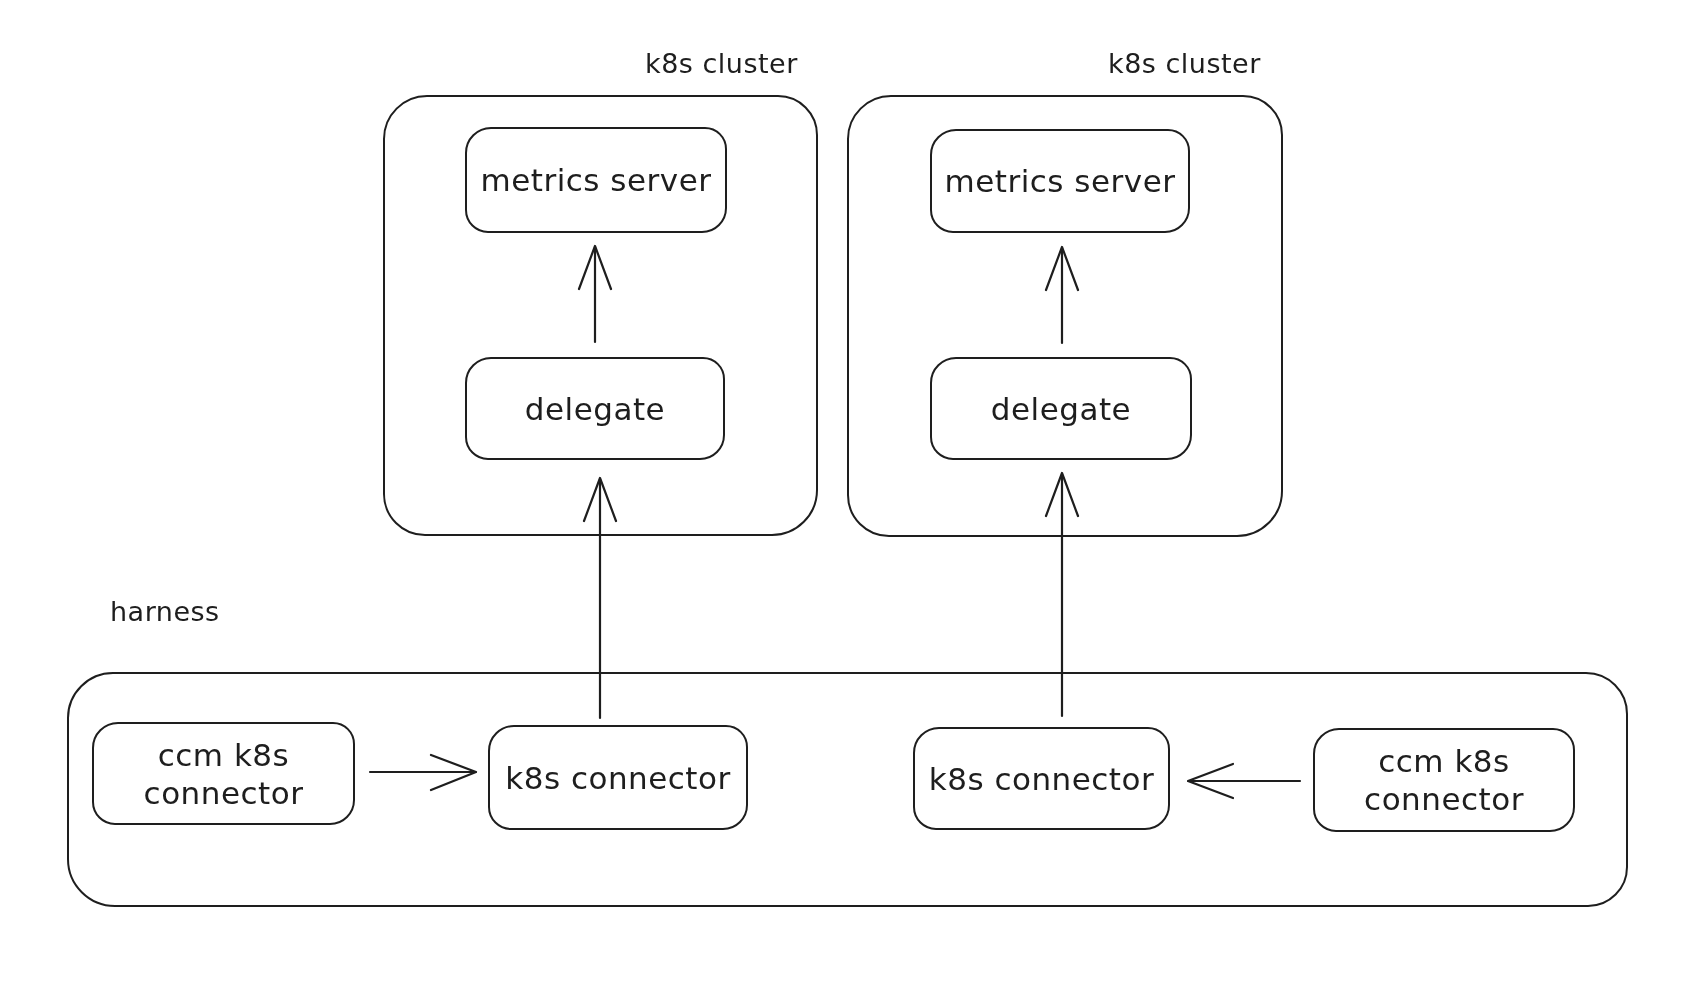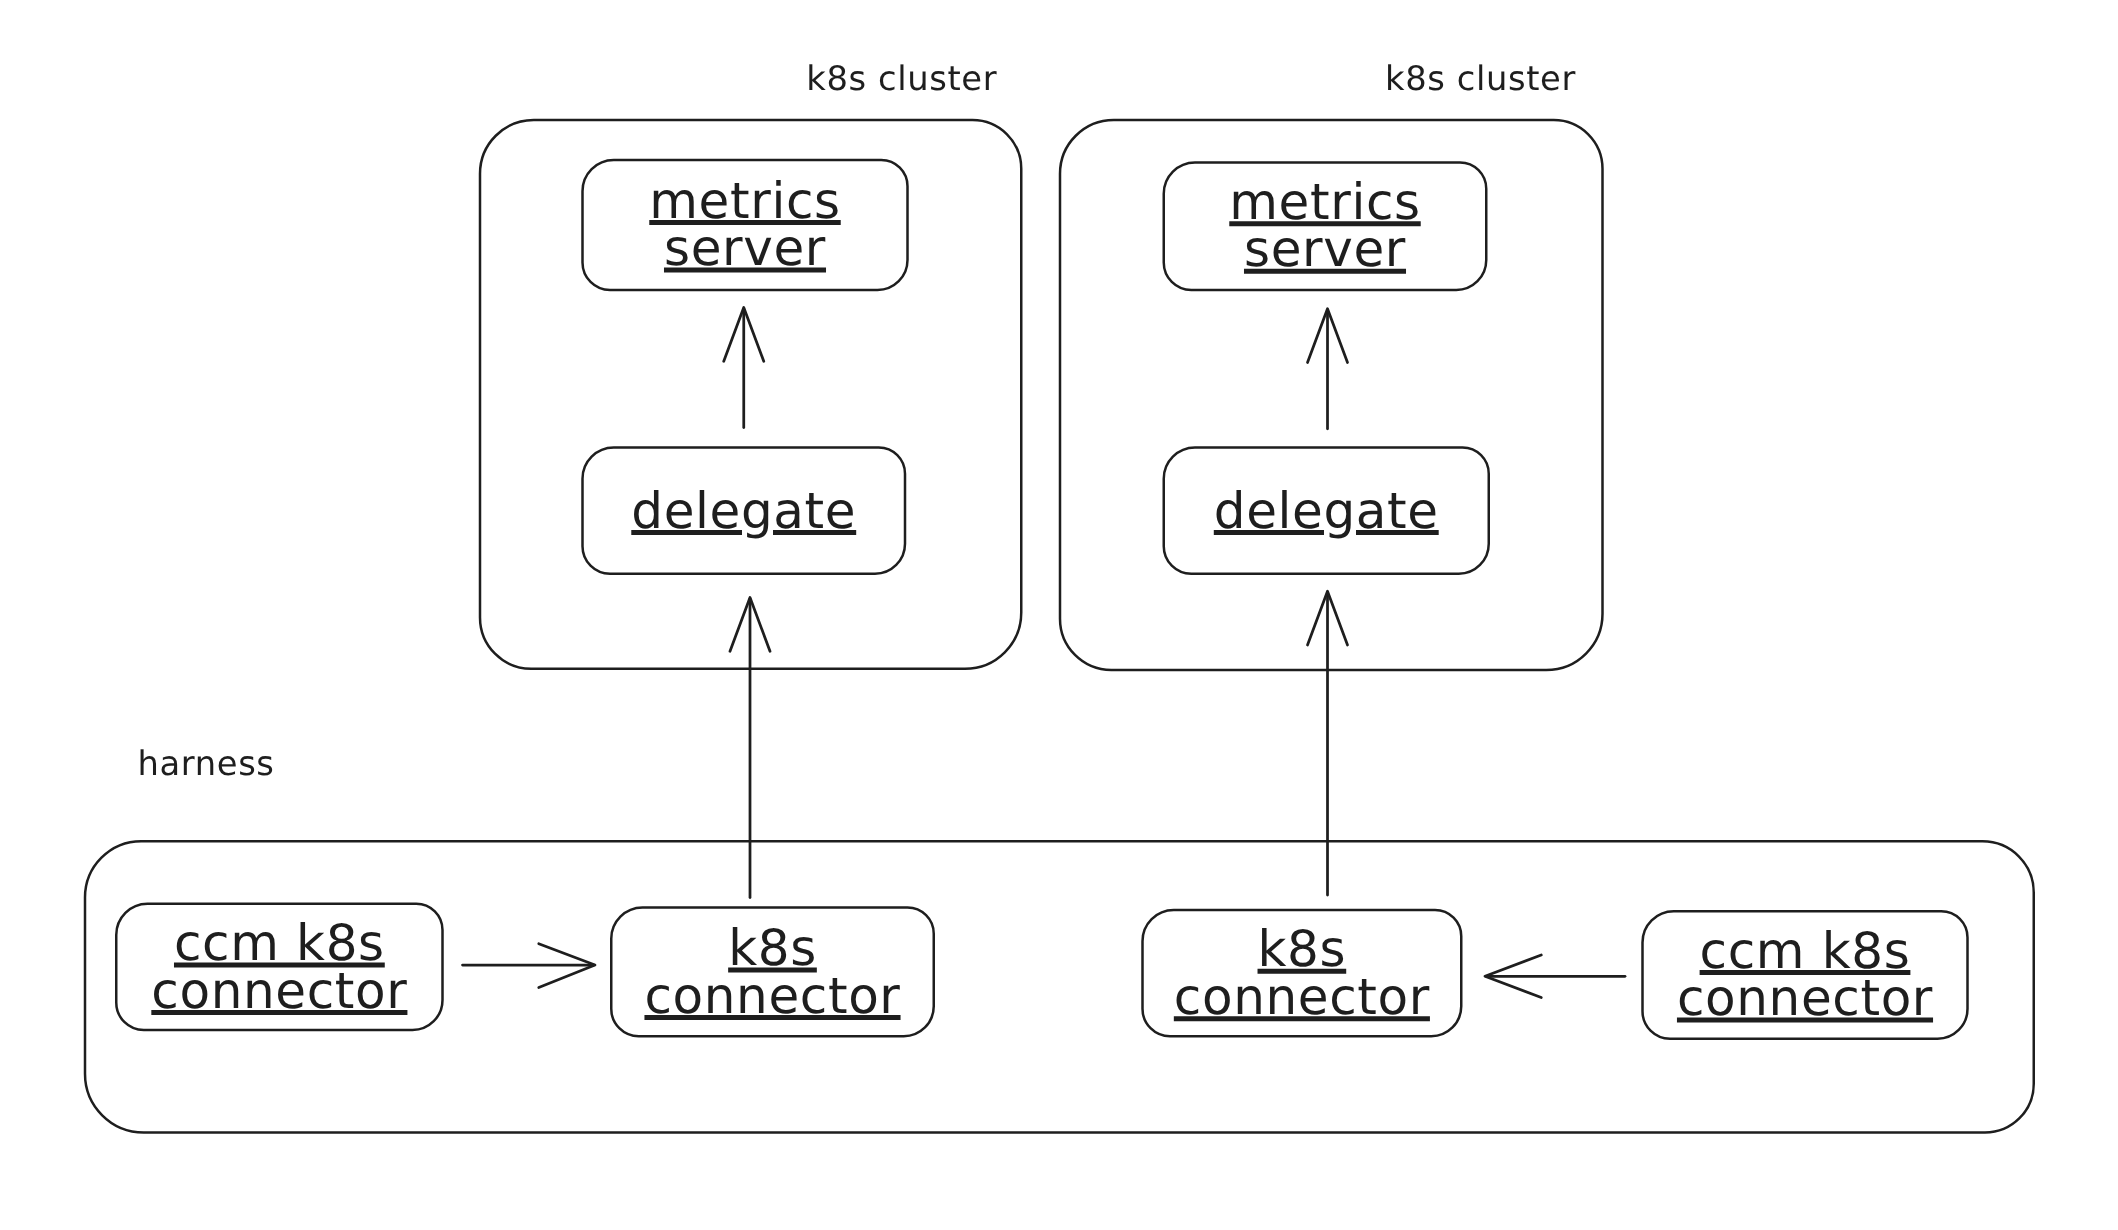--- a/index.html
+++ b/index.html
@@ -30,25 +30,24 @@
   .node {
     position: absolute;
     border: 2.5px solid #1e1e1e;
     border-radius: 26px 22px 25px 23px;
     box-sizing: border-box;
     display: flex;
     flex-direction: column;
     align-items: center;
     justify-content: center;
     text-align: center;
-    font-size: 40px;
+    font-size: 31px;
     line-height: 38px;
     letter-spacing: 0.5px;
     background: #ffffff;
-    text-decoration: underline;
   }
 
   
   .float-label {
     position: absolute;
     font-size: 27px;
     line-height: 32px;
     letter-spacing: 0.5px;
     white-space: nowrap;
   }

